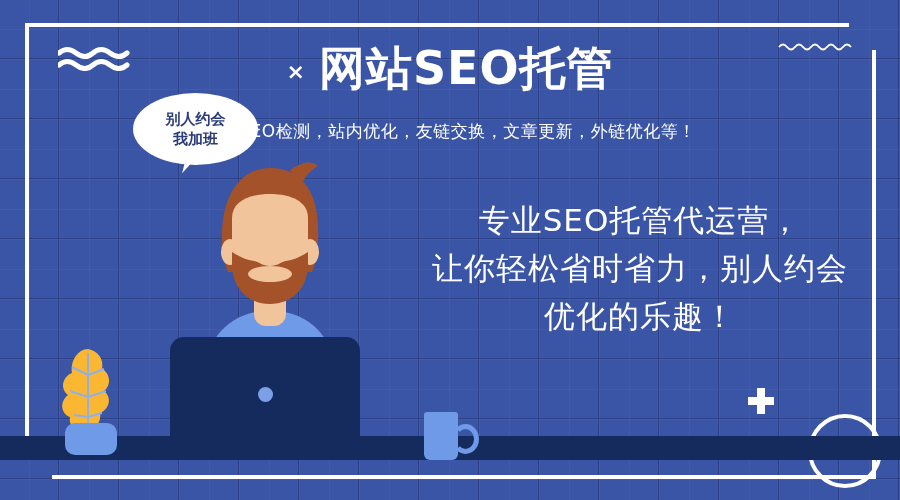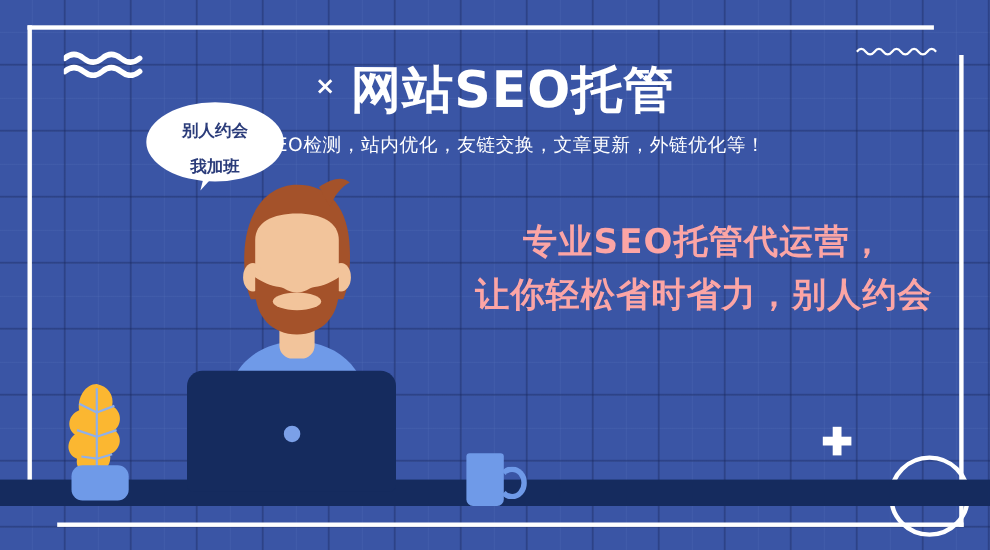--- a/index.html
+++ b/index.html
@@ -56,45 +56,44 @@
   .title-row{
     position:absolute;left:0;top:44px;width:900px;
     display:flex;align-items:center;justify-content:center;gap:14px;
   }
   .title-x{
     color:#ffffff;font-size:22px;font-weight:bold;line-height:1;
     transform:translateY(4px);
   }
   .title{
     color:#ffffff;font-size:46px;font-weight:bold;letter-spacing:1px;
-    line-height:1.05;white-space:nowrap;margin-top:13px;
+    line-height:1.05;white-space:nowrap;
   }
   .subtitle{
     position:absolute;left:0;top:120px;width:900px;text-align:center;
     color:#ffffff;font-size:17px;letter-spacing:0.5px;white-space:nowrap;
   }
   
   .pitch{
     position:absolute;left:390px;top:196px;width:500px;text-align:center;
   }
   .pitch-line{
-    color:#fca5a5;font-size:31px;font-weight:bold;line-height:1.55;
+    color:#ffffff;font-size:31px;font-weight:normal;line-height:1.55;
     white-space:nowrap;letter-spacing:1px;text-align:center;
   }
   
   .bubble{
     position:absolute;left:133px;top:93px;width:125px;height:72px;
     background:#ffffff;border-radius:50%;
     display:flex;flex-direction:column;align-items:center;justify-content:center;
     z-index:6;
   }
   .bubble-line{
     color:#2b3c7a;font-size:15px;font-weight:bold;line-height:1.35;
     white-space:nowrap;
-    margin-top:12px;
   }
   .bubble-tail{
     position:absolute;left:185px;top:150px;width:0;height:0;
     border-left:14px solid #ffffff;
     border-bottom:26px solid transparent;
     border-right:6px solid transparent;
     transform:rotate(14deg);z-index:5;
   }
   
   .person{position:absolute;left:170px;top:160px;width:200px;height:230px;z-index:3;}
@@ -156,20 +155,21 @@
 
   <div class="title-row">
     <span class="title-x">×</span>
     <span class="title">网站SEO托管</span>
   </div>
   <div class="subtitle">含：SEO检测，站内优化，友链交换，文章更新，外链优化等！</div>
 
   <div class="pitch">
     <div class="pitch-line">专业SEO托管代运营，</div>
     <div class="pitch-line">让你轻松省时省力，别人约会</div>
+    <div class="pitch-line">优化的乐趣！</div>
   </div>
 
   <div class="bubble-tail"></div>
   <div class="bubble">
     <div class="bubble-line">别人约会</div>
     <div class="bubble-line">我加班</div>
   </div>
 
   <div class="person">
     <svg width="200" height="230" viewBox="0 0 200 230">

